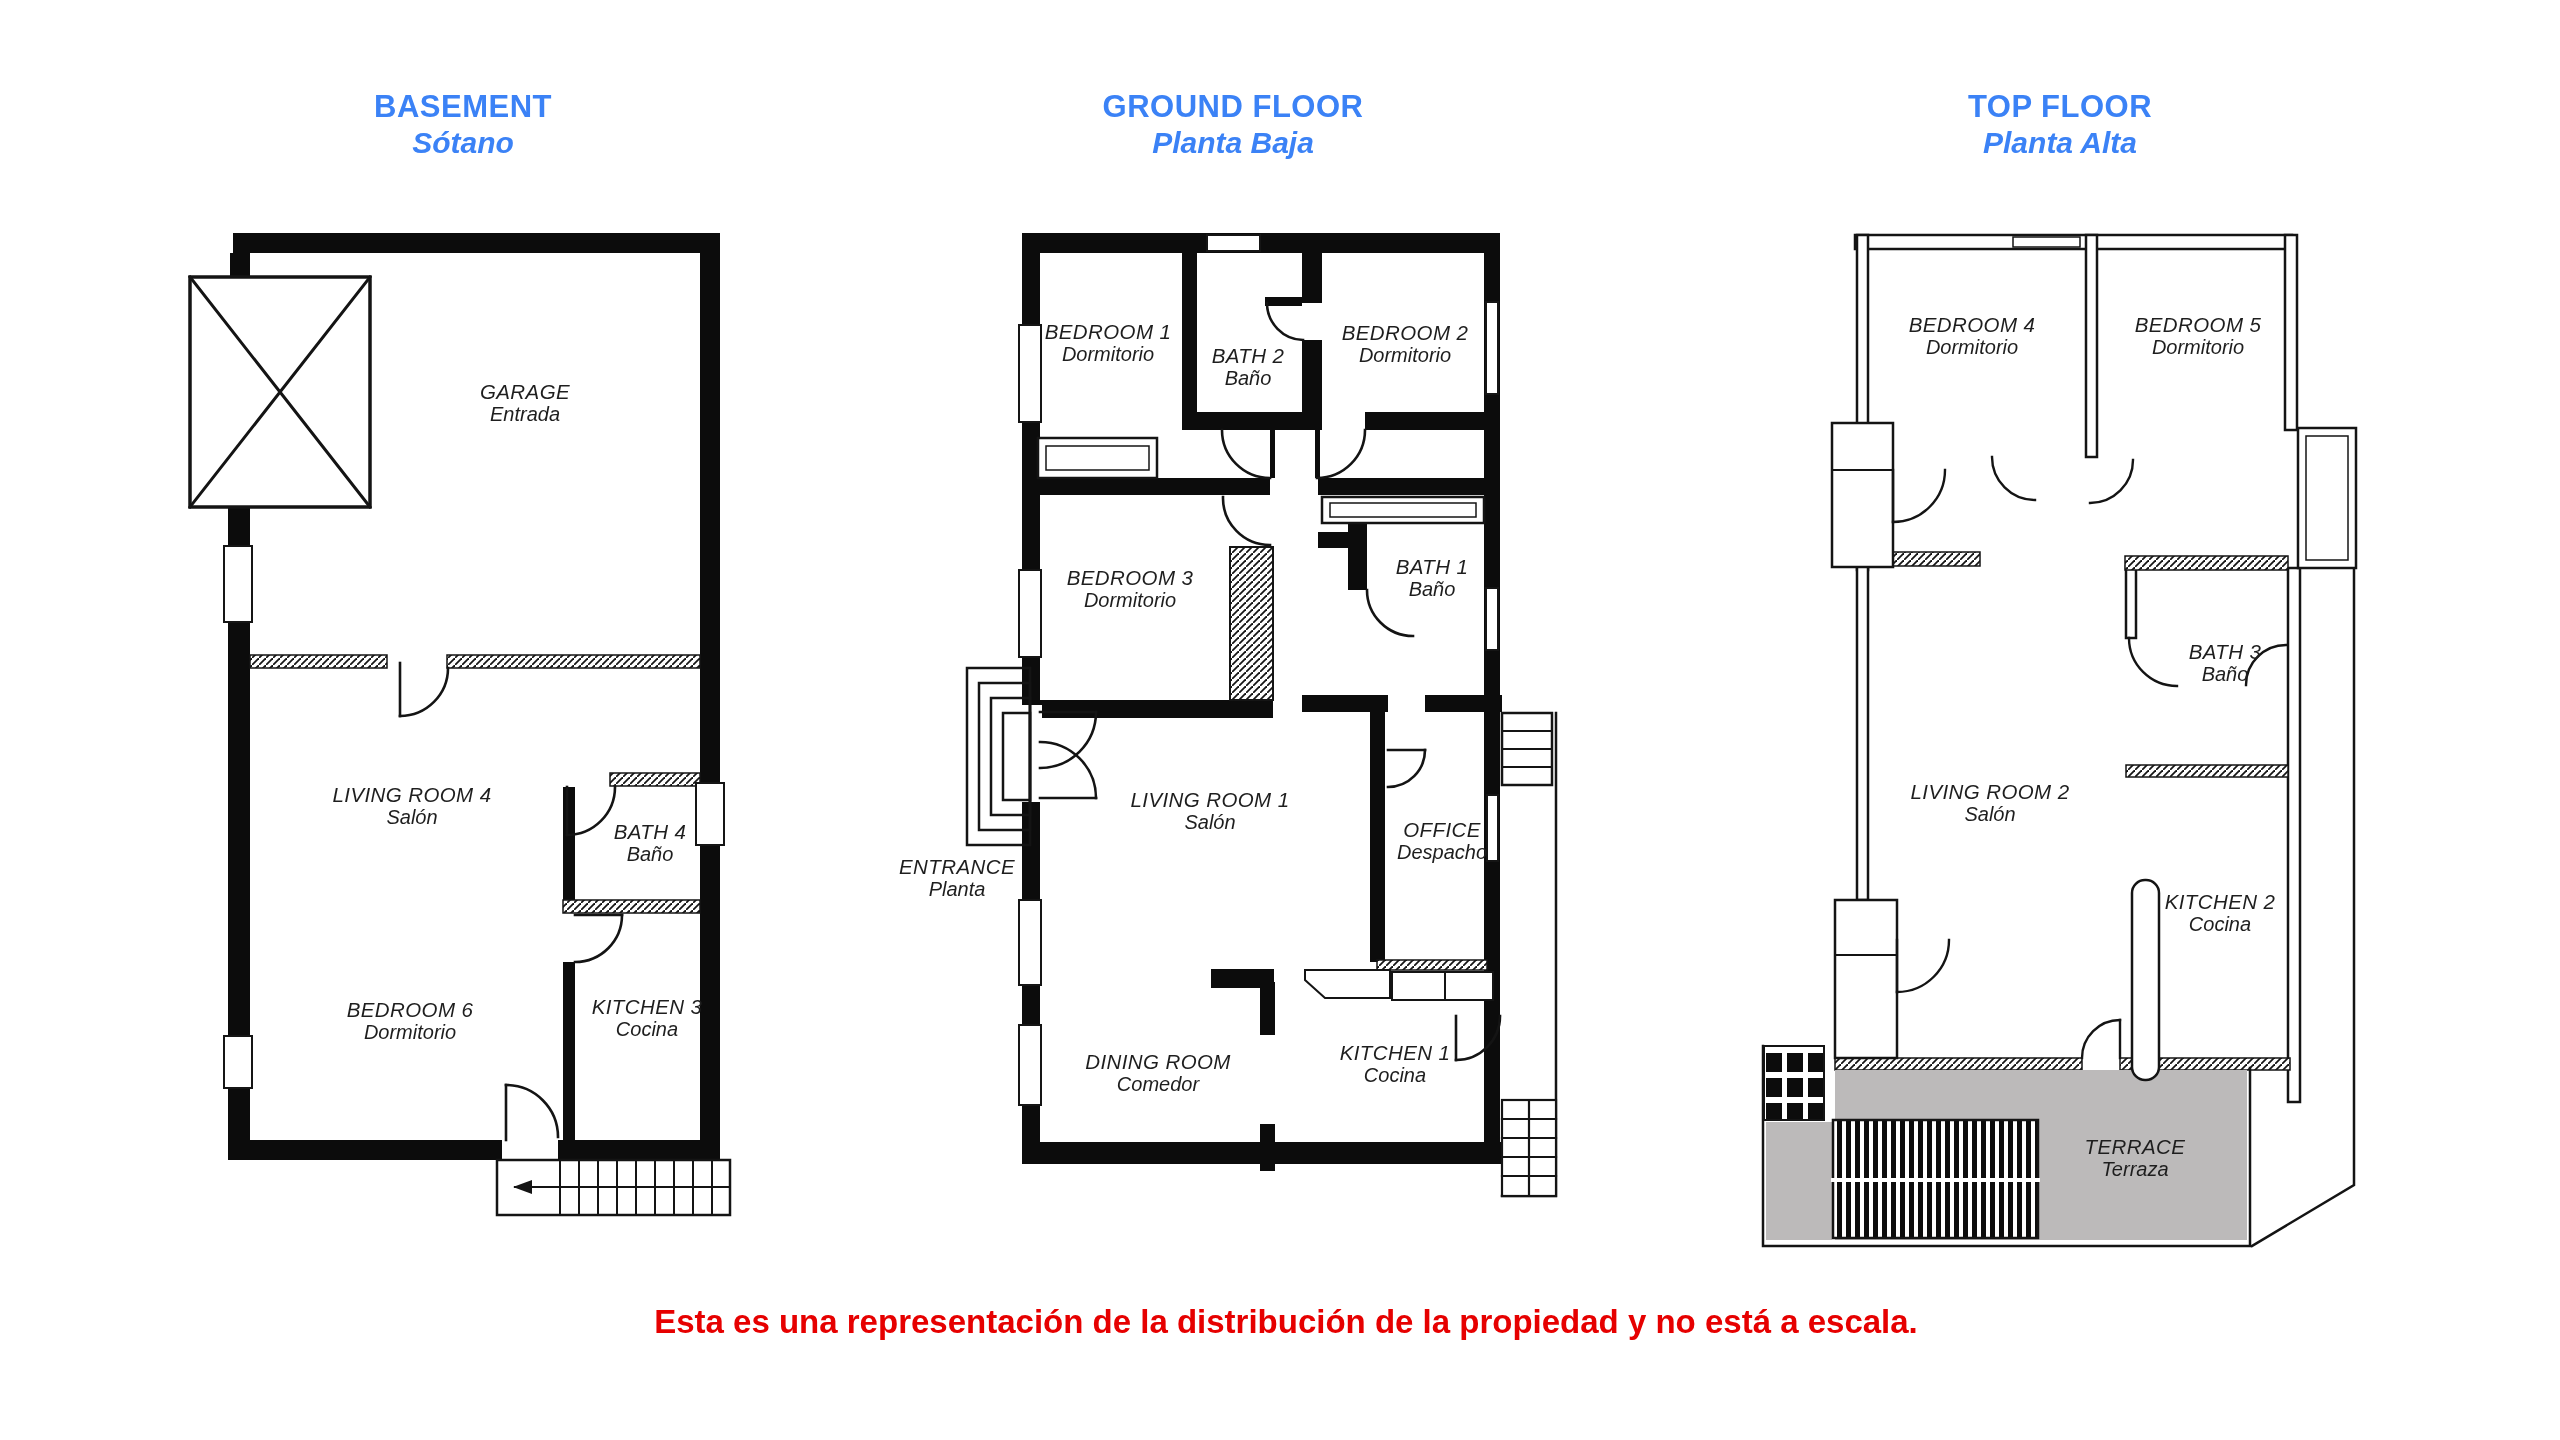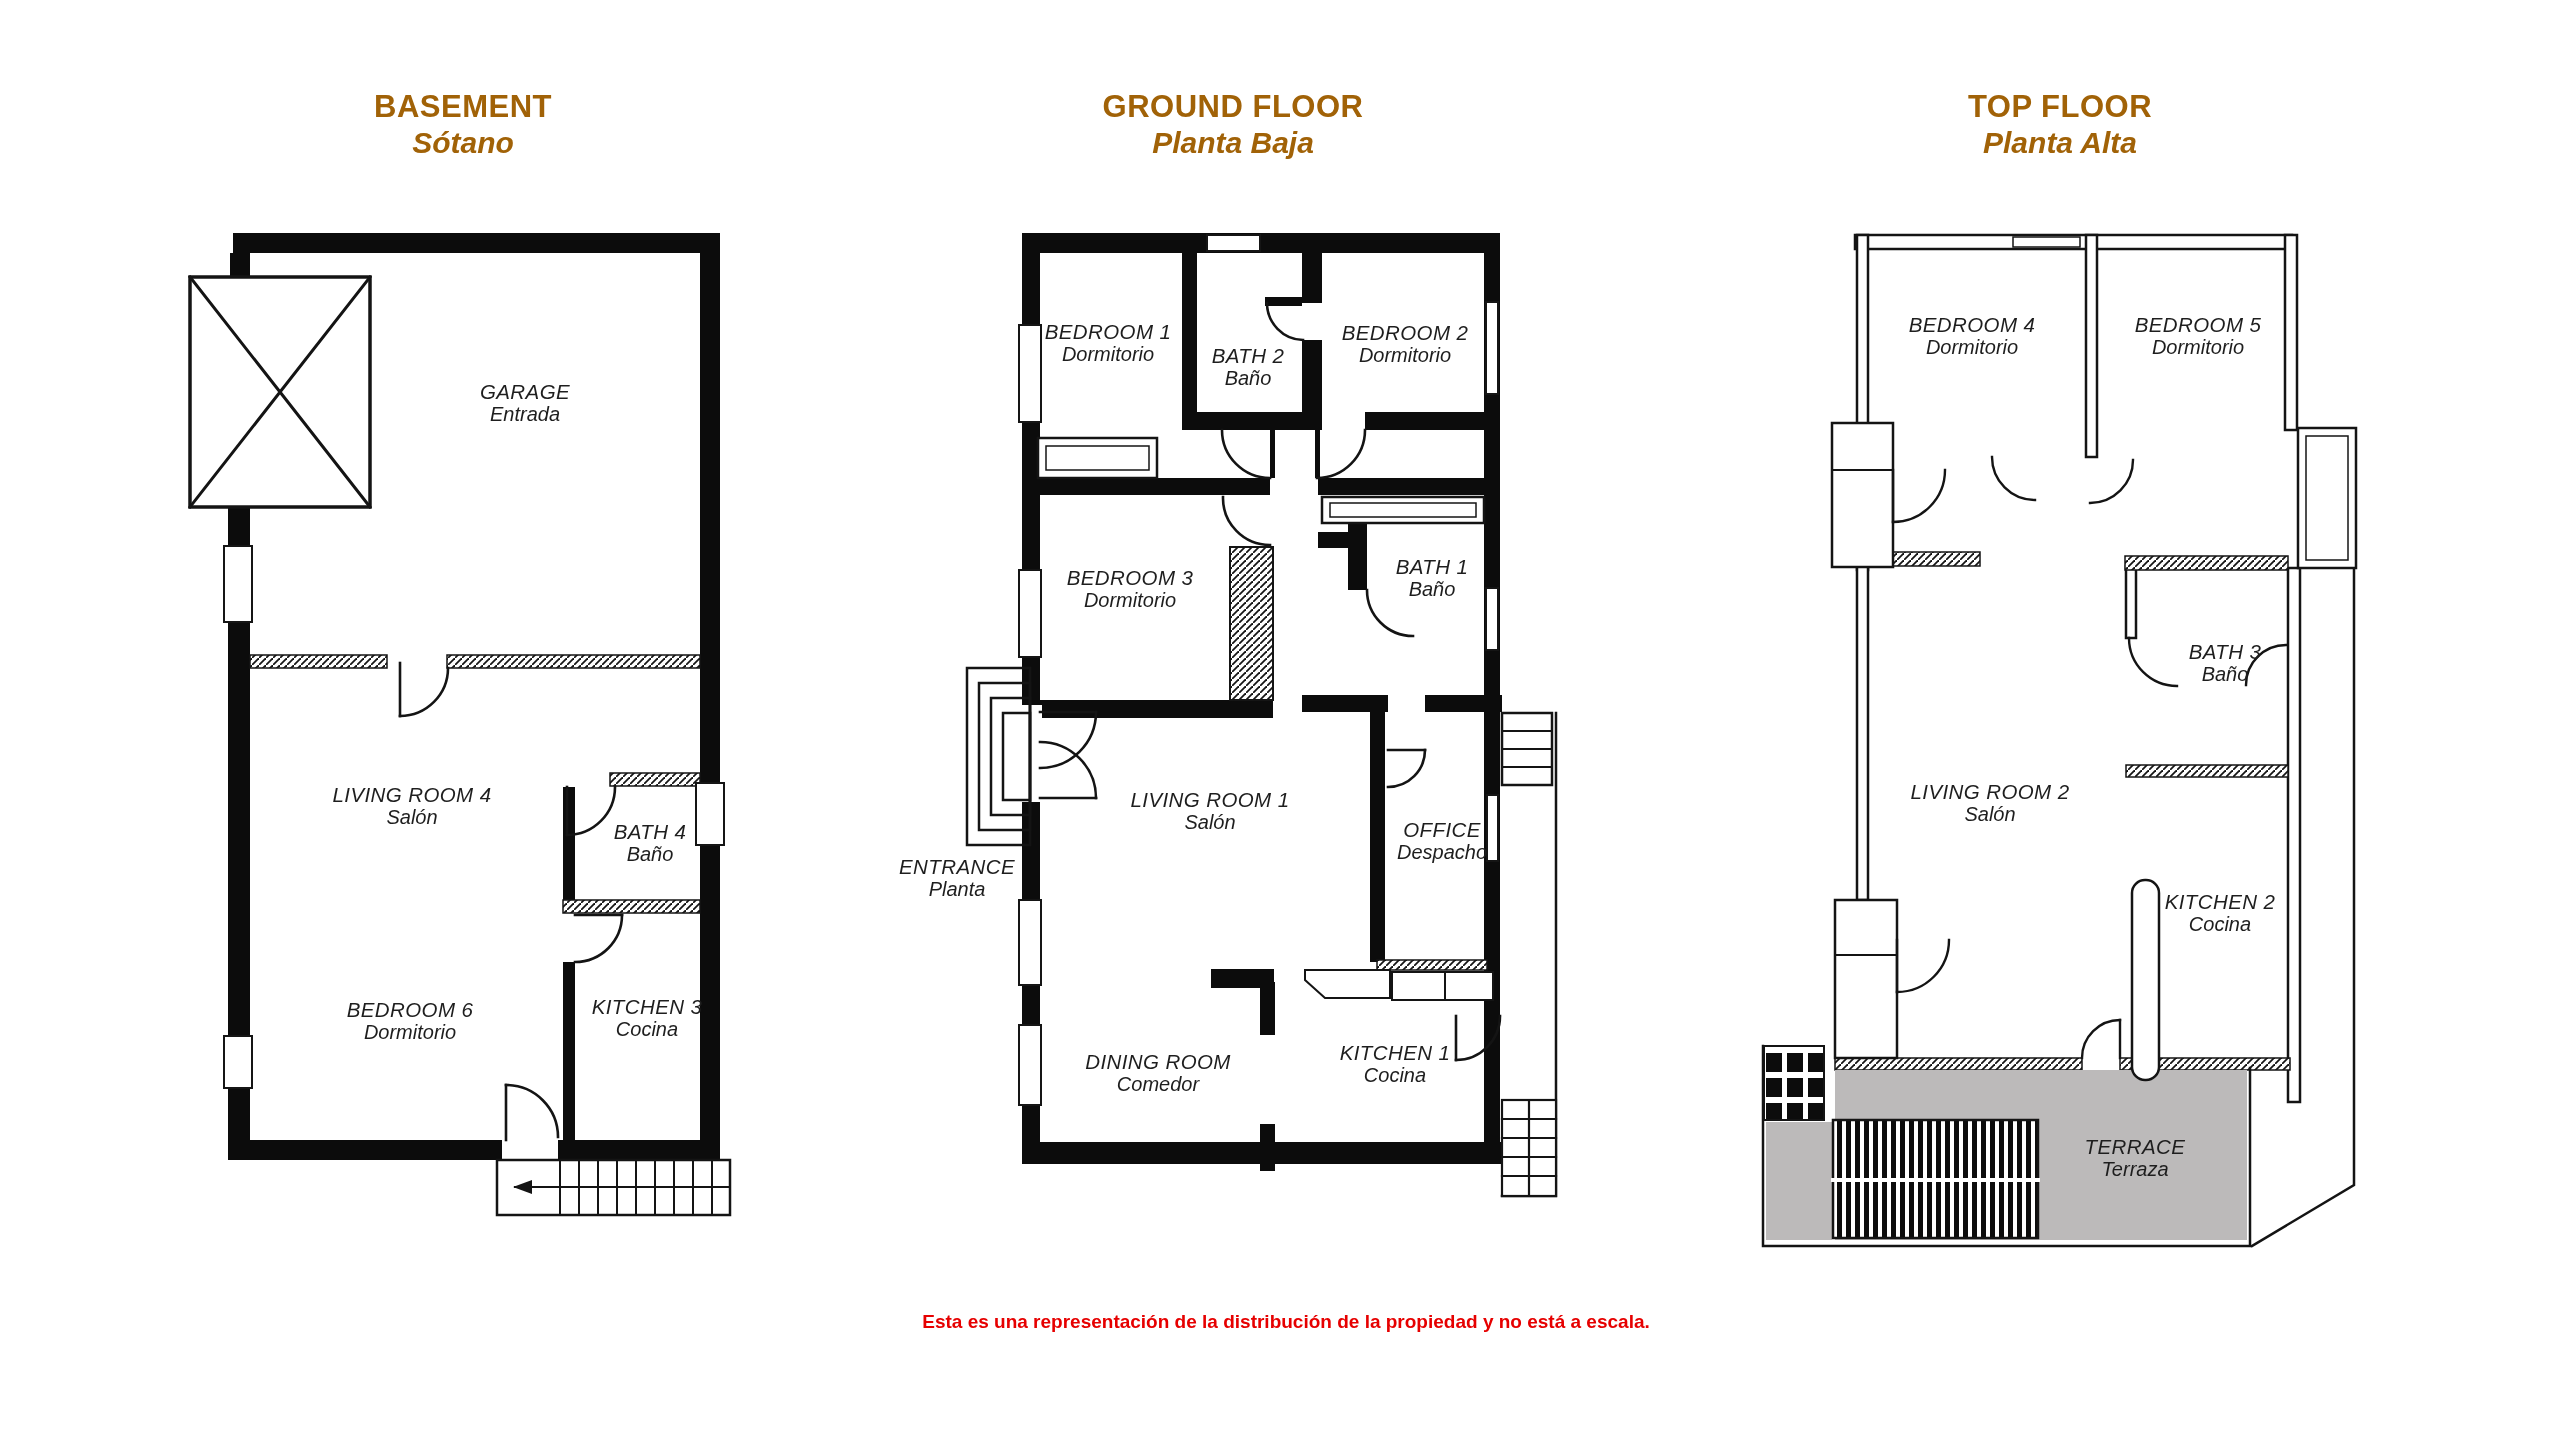--- a/index.html
+++ b/index.html
@@ -2,26 +2,26 @@
 <html><head>
 <meta charset="utf-8">
 <style>
   html,body{margin:0;padding:0;background:#fff;}
   #canvas{position:relative;width:2560px;height:1440px;background:#ffffff;overflow:hidden;
           font-family:"Liberation Sans",sans-serif;}
   #plan-svg{position:absolute;left:0;top:0;width:2560px;height:1440px;}
   .lbl{position:absolute;transform:translateX(-50%);text-align:center;white-space:nowrap;color:#1e1e1e;}
   .lbl .en{display:block;font-size:20.5px;line-height:23px;letter-spacing:.4px;font-style:italic;}
   .lbl .es{display:block;font-style:italic;font-size:20px;line-height:23px;}
-  .floor-title{position:absolute;transform:translateX(-50%);text-align:center;white-space:nowrap;color:#a16207;}
+  .floor-title{position:absolute;transform:translateX(-50%);text-align:center;white-space:nowrap;color:#3b82f6;}
   .floor-title .en{display:block;font-size:31px;line-height:37px;font-weight:bold;letter-spacing:.5px;}
   .floor-title .es{display:block;font-size:30px;line-height:36px;font-weight:bold;font-style:italic;text-align:center;}
   #disclaimer{position:absolute;left:0;top:1303px;width:100%;text-align:center;font-weight:bold;}
   #disclaimer .d-en{display:block;font-size:27.5px;line-height:38px;color:#0a0a0a;}
-  #disclaimer .d-es{display:block;font-size:19px;line-height:38px;padding-left:12px;}
+  #disclaimer .d-es{display:block;font-size:33px;line-height:38px;padding-left:12px;}
 </style>
 </head>
 <body>
 
 <div id="canvas">
 
 <svg id="plan-svg" viewBox="0 0 2560 1440">
   <defs>
     <pattern id="hatch" width="7" height="7" patternUnits="userSpaceOnUse">
       <rect width="7" height="7" fill="#ffffff"></rect>

